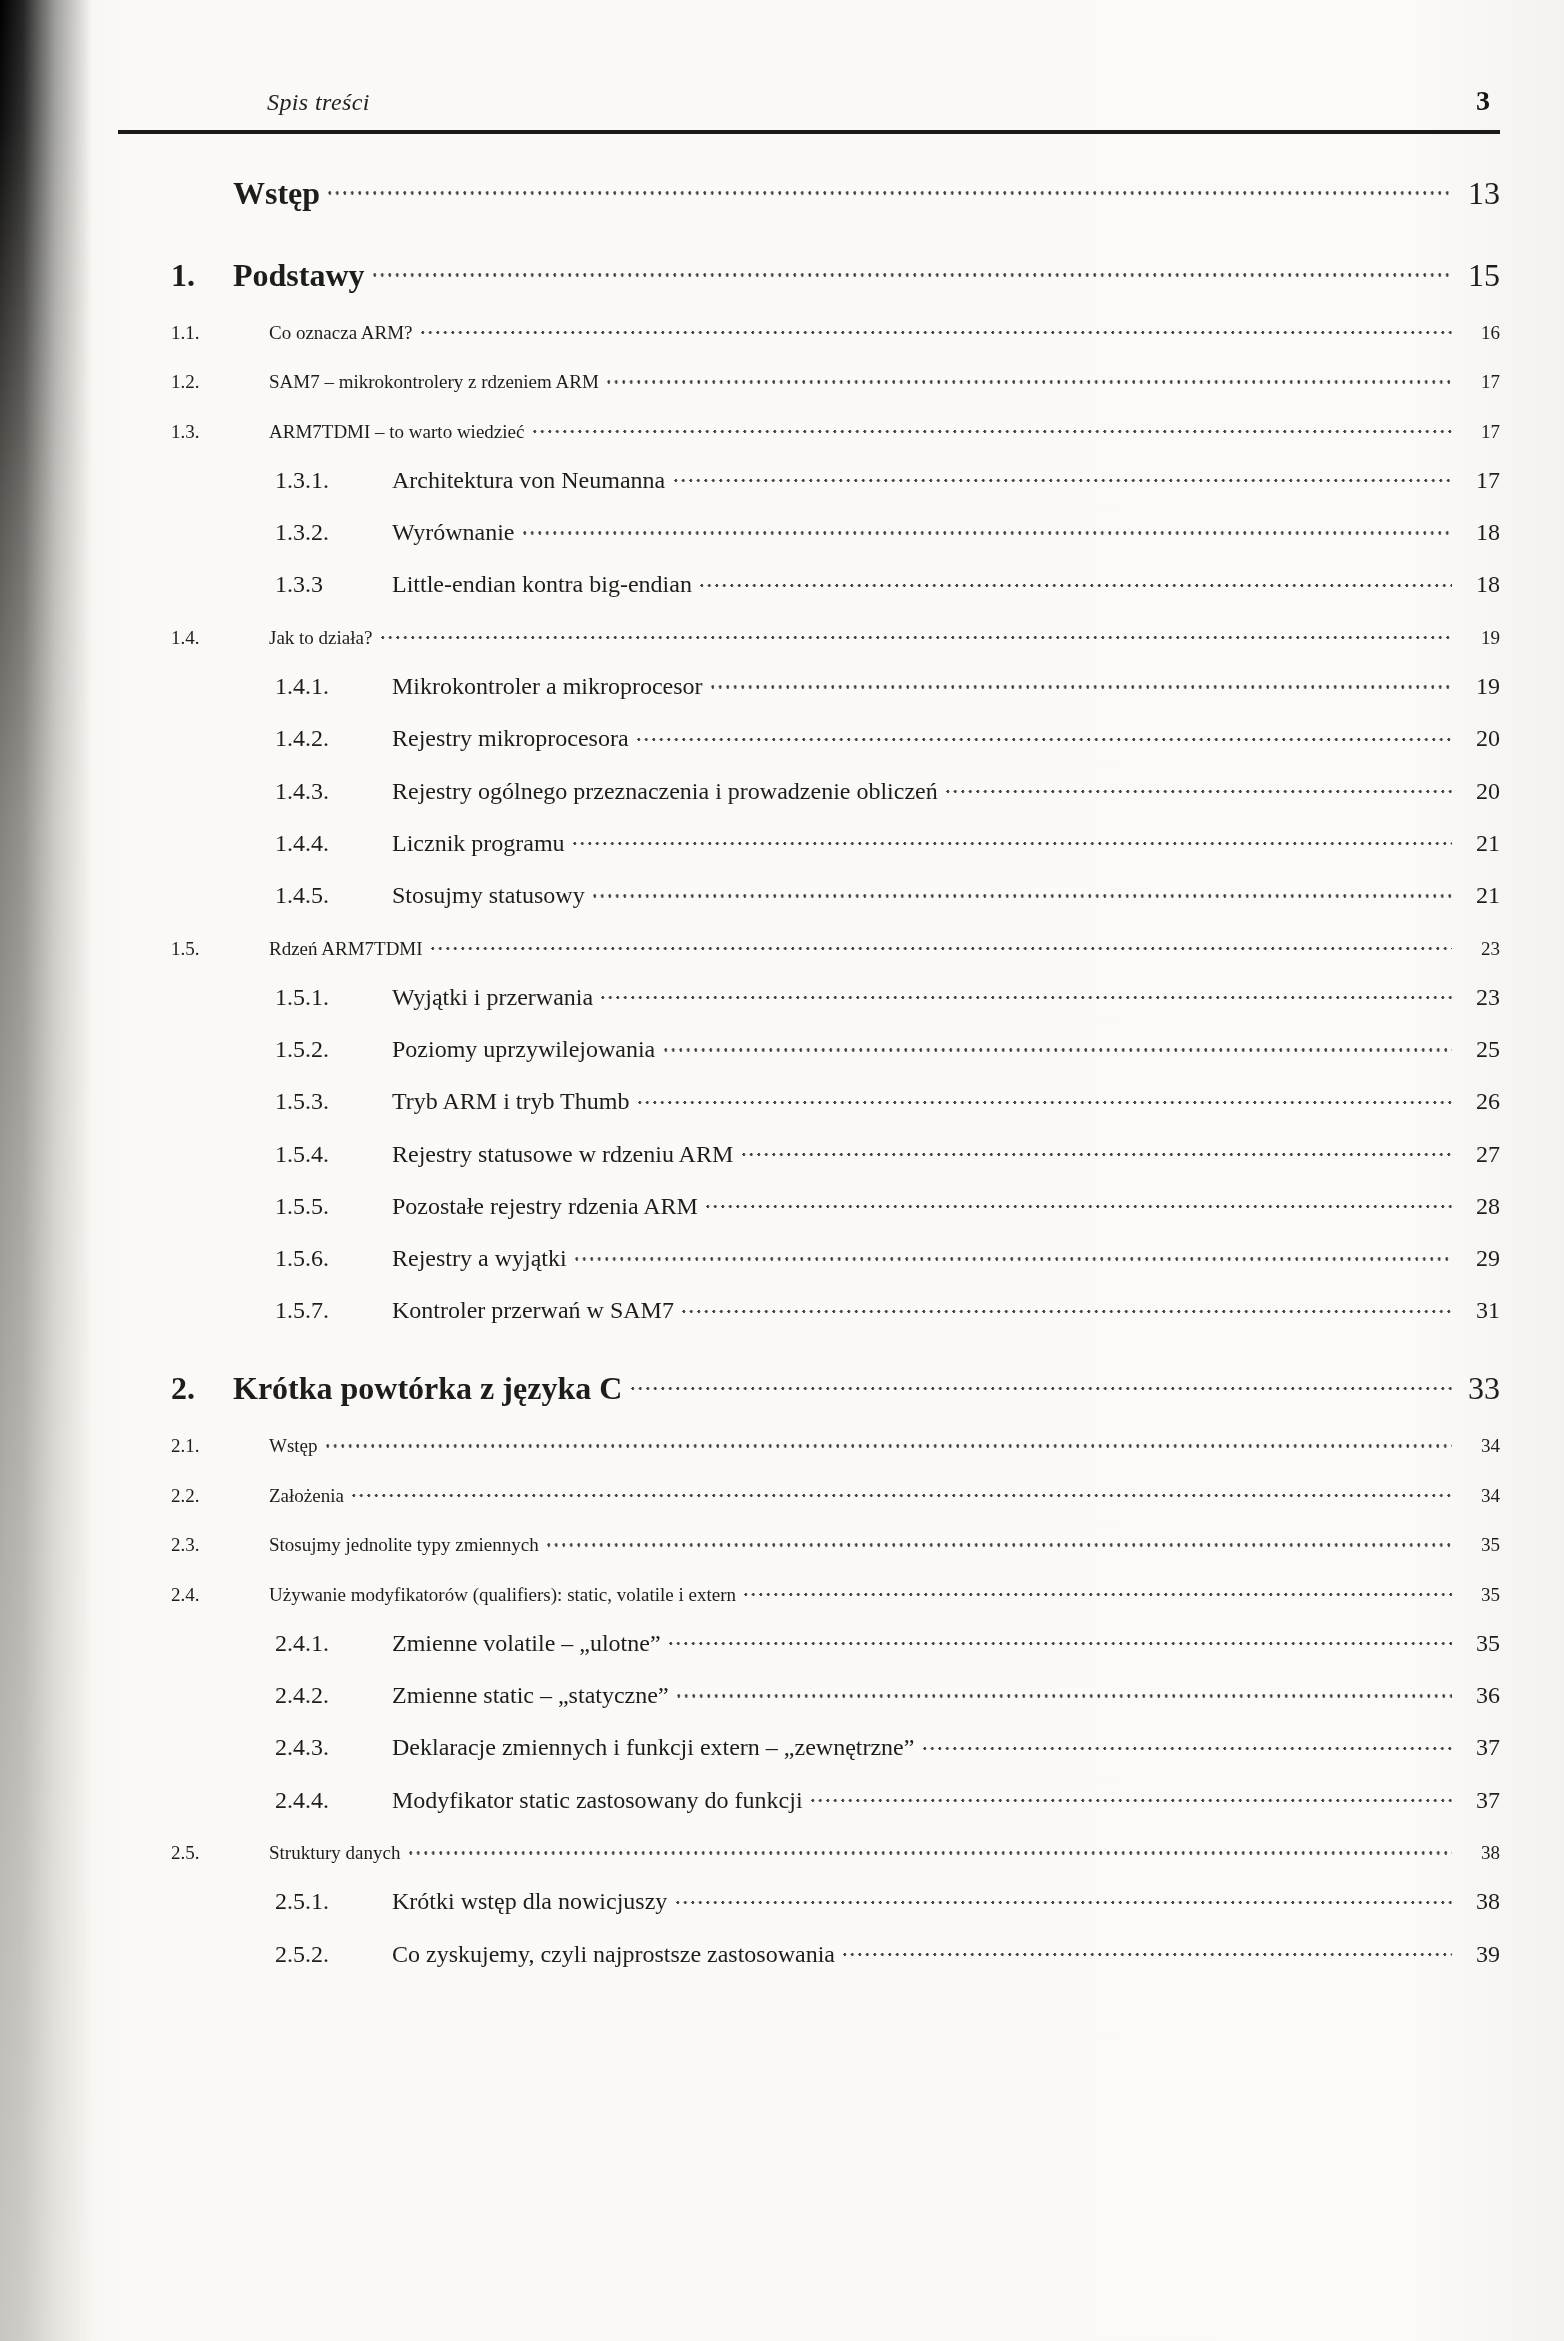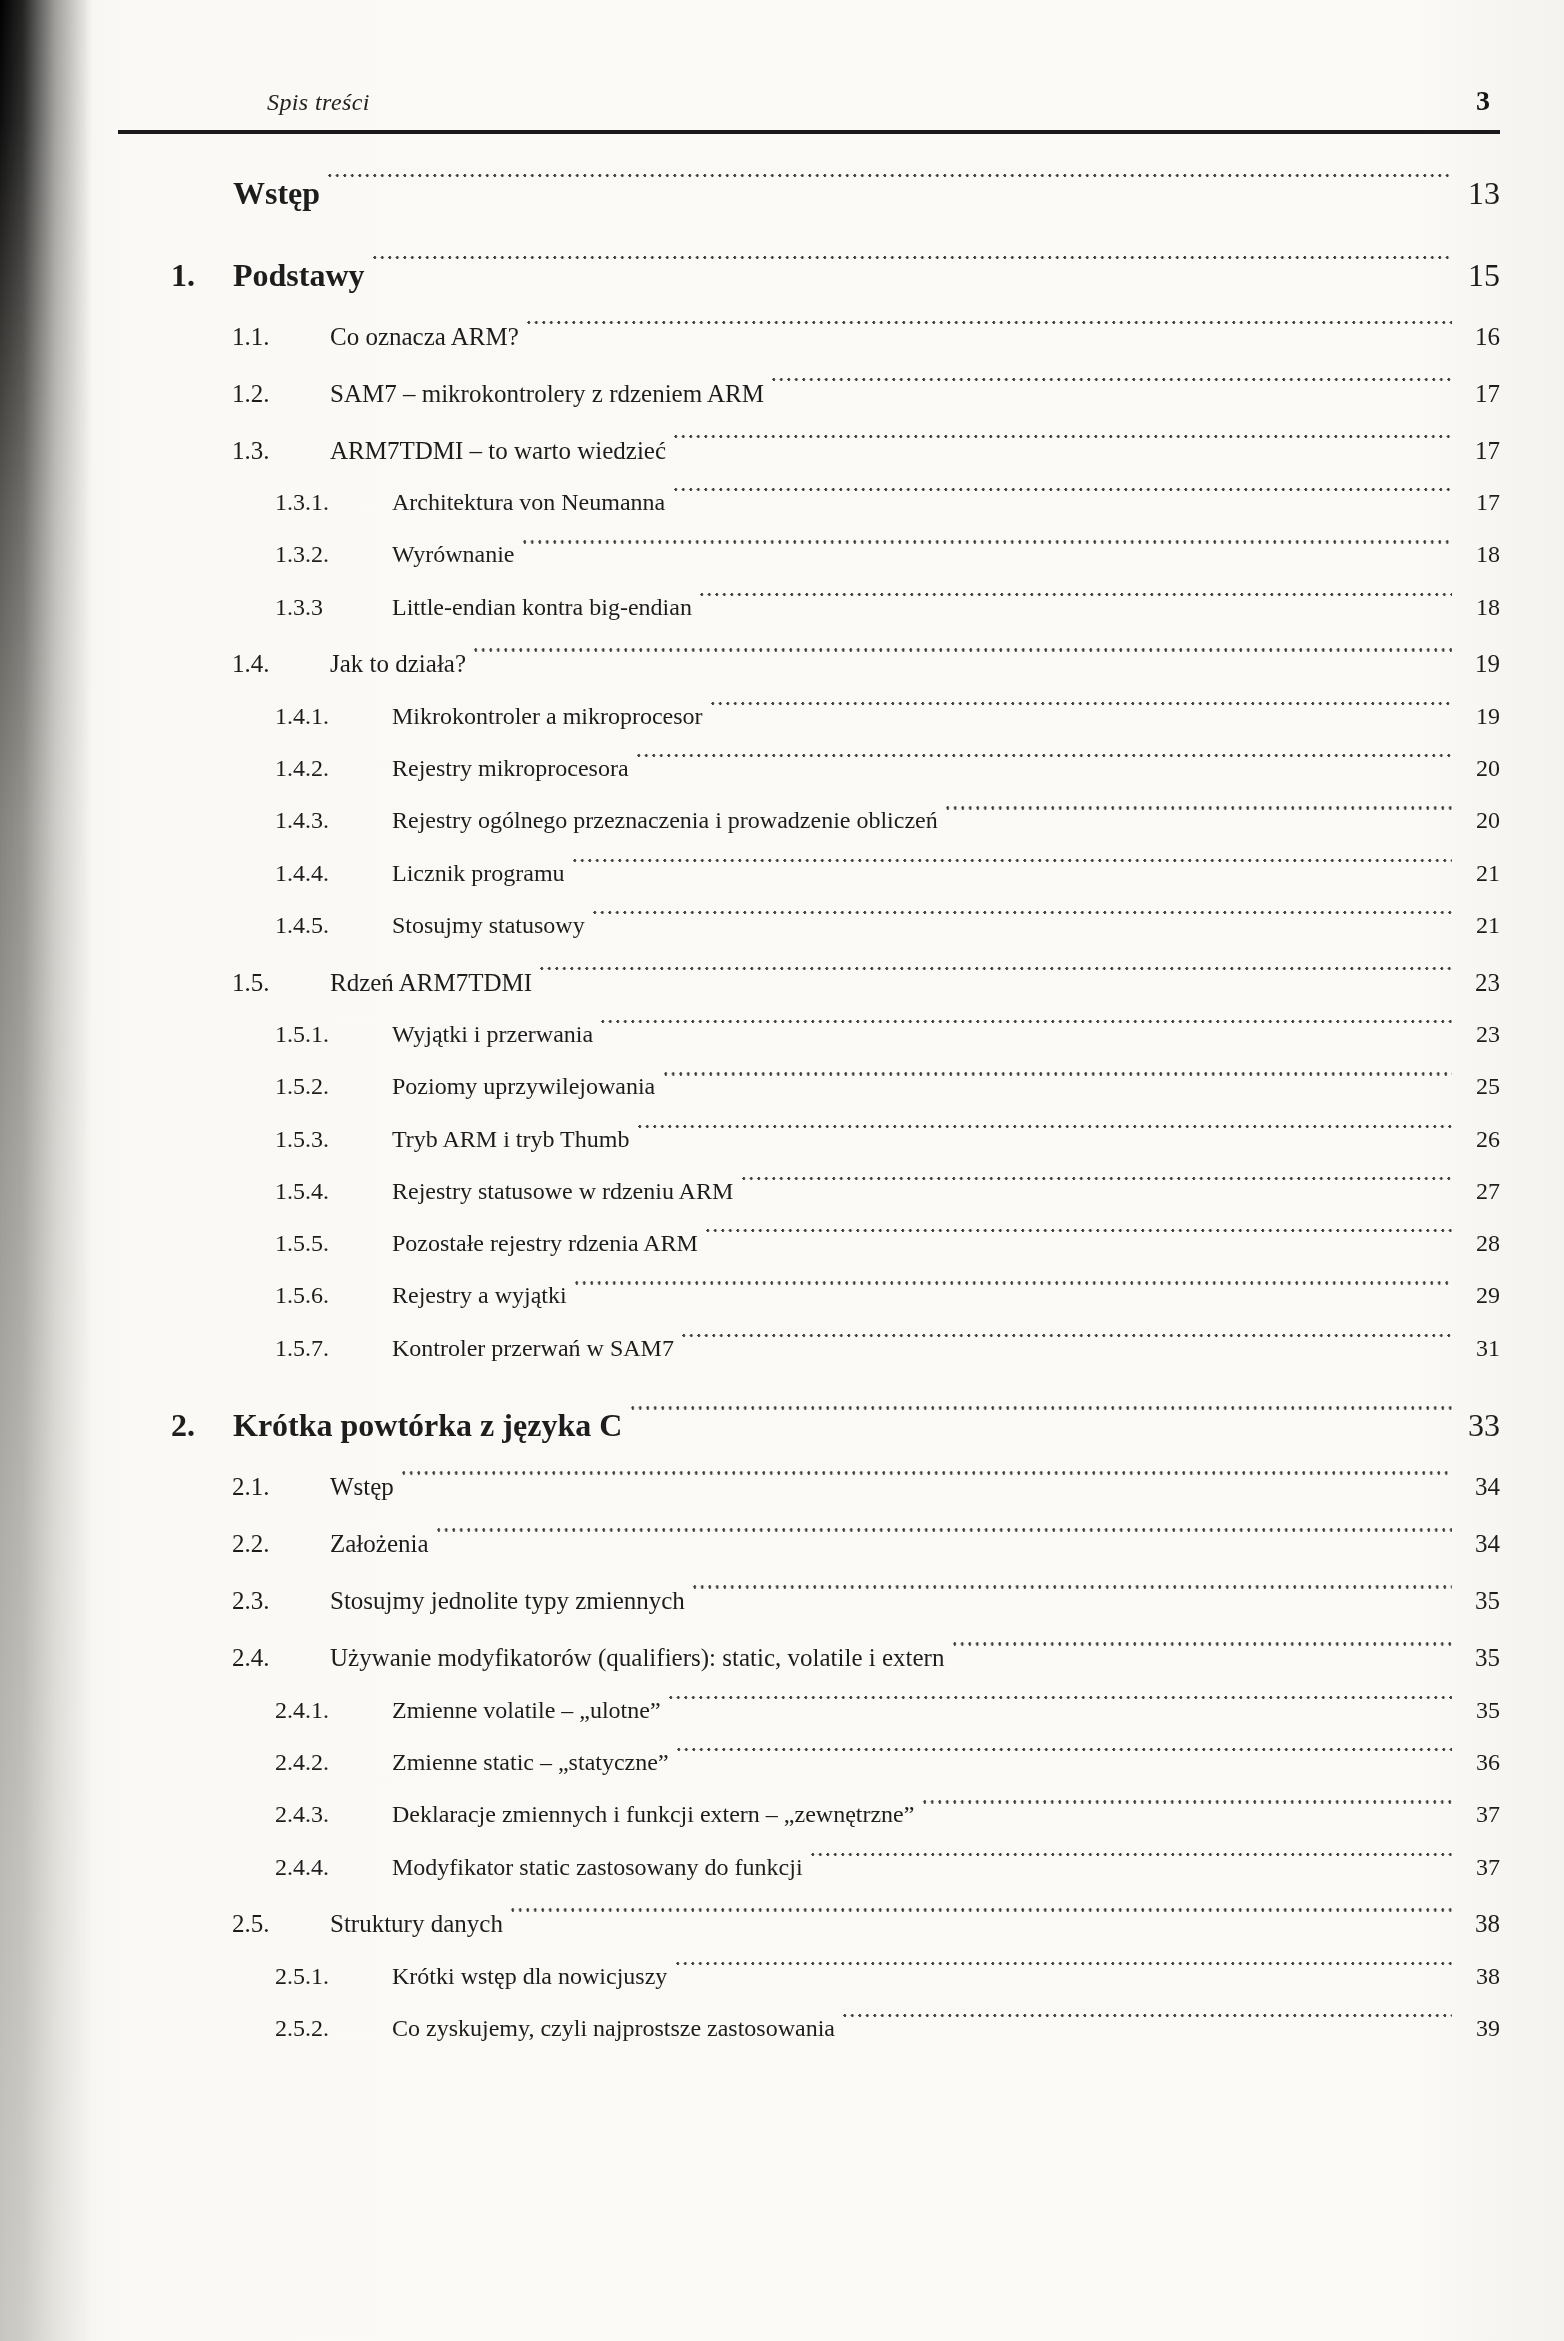--- a/index.html
+++ b/index.html
@@ -35,38 +35,38 @@
     padding: 0 10px 0 96px;
     gap: 32px;
   }
   .running-title { font-style: italic; font-size: 24px; letter-spacing: 0.4px; color: #232323; }
   .running-page  { font-weight: 700; font-size: 28px; color: #151515; }
   .rule {
     height: 3.3px; background: #1a1a1a;
     margin: 13.3px 0 0 -53px;
   }
   #toc-list { margin-top: 38px; }
-  .row { display: flex; align-items: flex-start; }
+  .row { display: flex; align-items: center; }
   .row .num { flex: 0 0 auto; }
   .row .title { flex: 0 1 auto; }
   .row .leader {
     flex: 1 1 auto; min-width: 25px; height: 3.3px;
     margin: 0 5px 0 8.3px;
     background-image: radial-gradient(circle at 1.8px 1.7px, #3d3d3d 1.3px, rgba(0,0,0,0) 1.6px);
     background-size: 7.5px 3.3px;
     background-repeat: repeat-x;
     background-position: 0 100%;
   }
   .row .page { flex: 0 0 auto; min-width: 43px; text-align: right; }
 
   .lv0 { font-size: 32px; font-weight: 700; line-height: 1.22; margin-top: 43px; }
   .lv0 .num { width: 62px; }
   .lv0 .page { font-weight: 400; font-size: 32px; }
 
-  .lv1 { font-size: 25px; line-height: 1.24; margin-top: 26px; margin-left: 61px; }
+  .lv1 { font-size: 19px; line-height: 1.24; margin-top: 26px; }
   .lv1 .num { width: 98px; }
 
   .lv2 { font-size: 24px; line-height: 1.24; margin-top: 22.5px; margin-left: 104px; }
   .lv2 .num { width: 117px; }
 
   #toc-list .row:first-child { margin-top: 40px; }
   .it { }
 </style>
 </head>
 <body>

